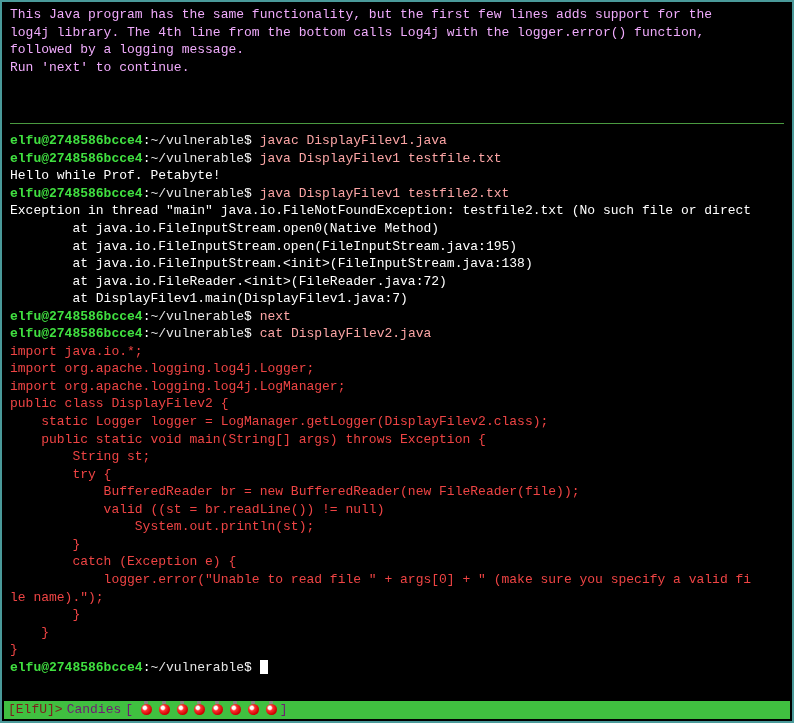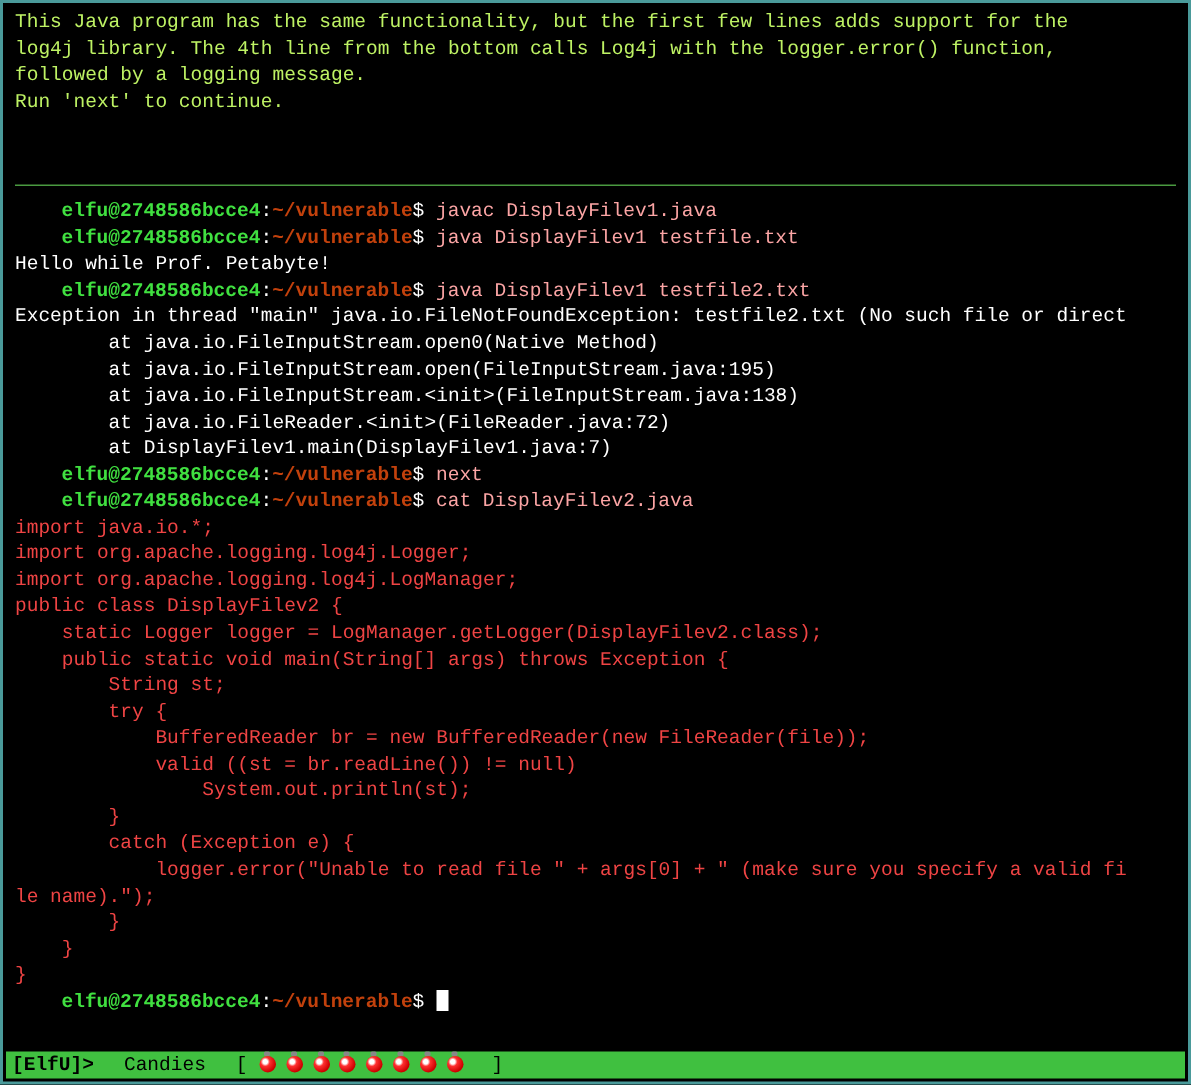--- a/index.html
+++ b/index.html
@@ -19,41 +19,40 @@
       position: relative;
     }
     .terminal-container {
       border: 2px solid #4a9a9a;
       width: 100%;
       height: 100%;
       padding: 4px 8px;
       position: relative;
     }
     .intro-text {
-      color: #bef264;
+      color: #f0abfc;
       margin-bottom: 6px;
     }
     .separator {
       border-bottom: 1px solid #4a9a40;
       margin: 6px 0 8px 0;
     }
     .prompt-line {
       white-space: pre;
     }
     .user-host {
       color: #40e040;
       font-weight: bold;
-      margin-left: 31px;
     }
     .colon {
       color: #fff;
     }
     .path {
-      color: #c2410c;
-      font-weight: bold;
+      color: #e5e5e5;
+      font-weight: normal;
     }
     .dollar {
       color: #fff;
     }
     .cmd {
       color: #fca5a5;
     }
     .output {
       color: #fff;
       white-space: pre;
@@ -76,26 +75,26 @@
       right: 2px;
       background: #40c040;
       color: #000;
       padding: 0px 4px;
       height: 18px;
       display: flex;
       align-items: center;
       font-size: 13px;
     }
     .status-tag {
-      color: #000000;
-      font-weight: bold;
+      color: #7f1d1d;
+      font-weight: normal;
     }
     .status-text {
-      color: #000000;
-      margin-left: 20px;
+      color: #701a75;
+      margin-left: 4px;
     }
     .candy-icons {
       margin-left: 8px;
       letter-spacing: 0px;
     }
     .candy {
       display: inline-block;
       width: 11px;
       height: 11px;
       background: radial-gradient(circle at 35% 35%, #fff 15%, #ff3030 30%, #cc0000 70%);

